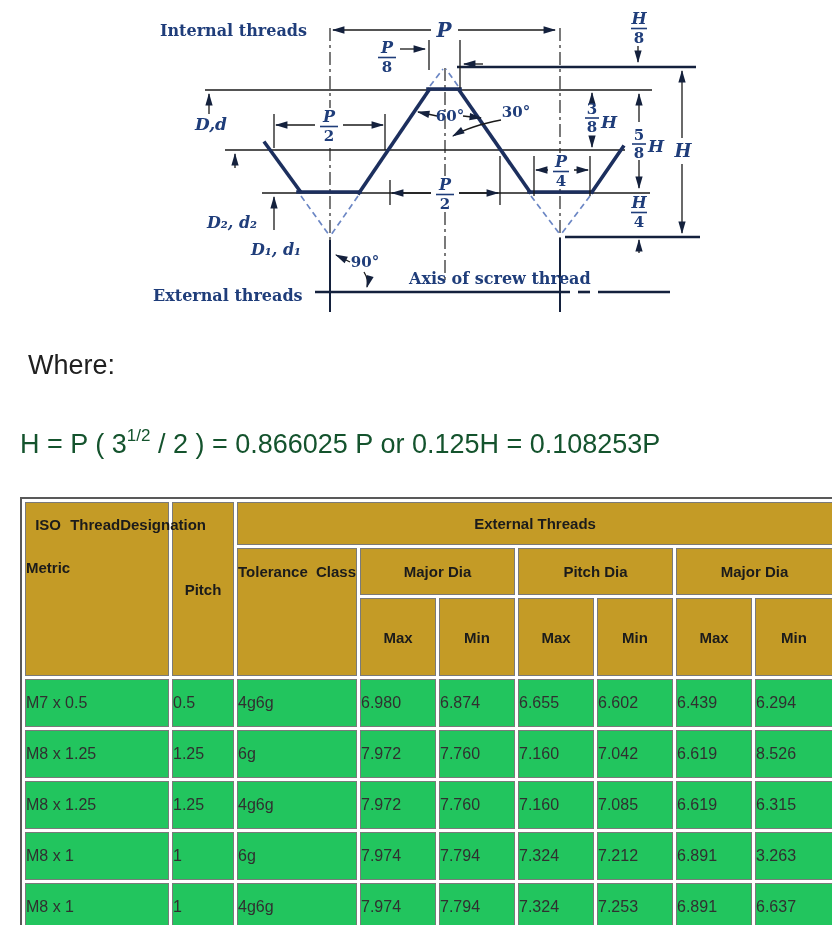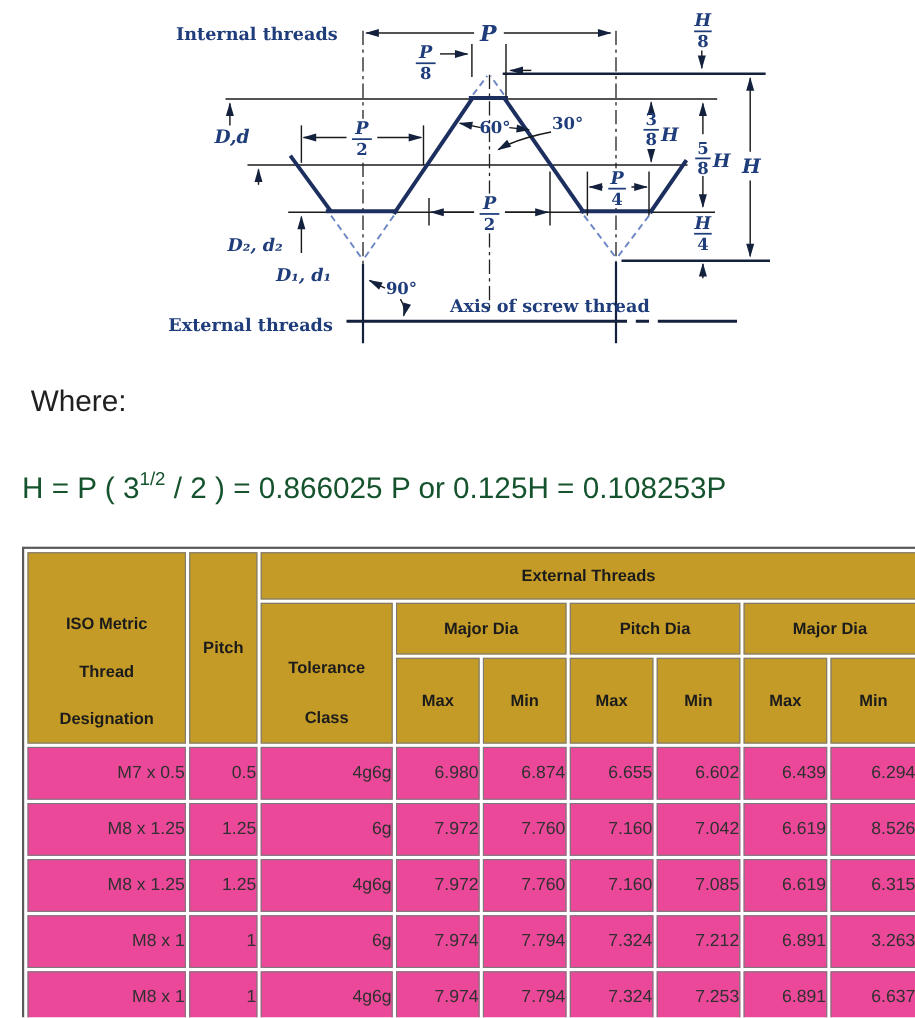--- a/index.html
+++ b/index.html
@@ -24,26 +24,26 @@
   
   .where{position:absolute;left:16px;top:350px;font-size:27px;color:#202020;}
   .formula{position:absolute;left:8px;top:428px;font-size:27px;color:#14532d;}
   .formula sup{font-size:17px;position:relative;top:-2px;}
   
   table.spec{position:absolute;left:8px;top:497px;width:818px;
              border-collapse:separate;border-spacing:3px;border:2px solid #595959;
              table-layout:fixed;background:#fff;}
   table.spec th{background:#C49B26;border:1px solid #7a7a7a;font-weight:bold;
                 font-size:15px;color:#1b1b1b;text-align:center;padding:0;}
-  table.spec td{background:#ec4899;border:1px solid #7a7a7a;font-size:16px;
-                color:#303030;text-align:right;padding:0;height:46px;}
+  table.spec td{background:#22c55e;border:1px solid #7a7a7a;font-size:16px;
+                color:#303030;text-align:left;padding:0;height:46px;}
   tr.hr1 th{height:41px;}
   tr.hr2 th{height:45px;}
   tr.hr3 th{height:76px;}
-  .multiline{display:flex;flex-direction:column;justify-content:flex-end;height:100%;}
+  .multiline{display:flex;flex-direction:row;justify-content:space-between;height:100%;}
   .multiline span{line-height:43px;}
   .multiline.two span{line-height:45px;}
 </style>
 </head>
 <body>
 
 <div class="page">
 
   <svg class="diagram" width="832" height="318" viewBox="0 0 832 318">
     <defs>

